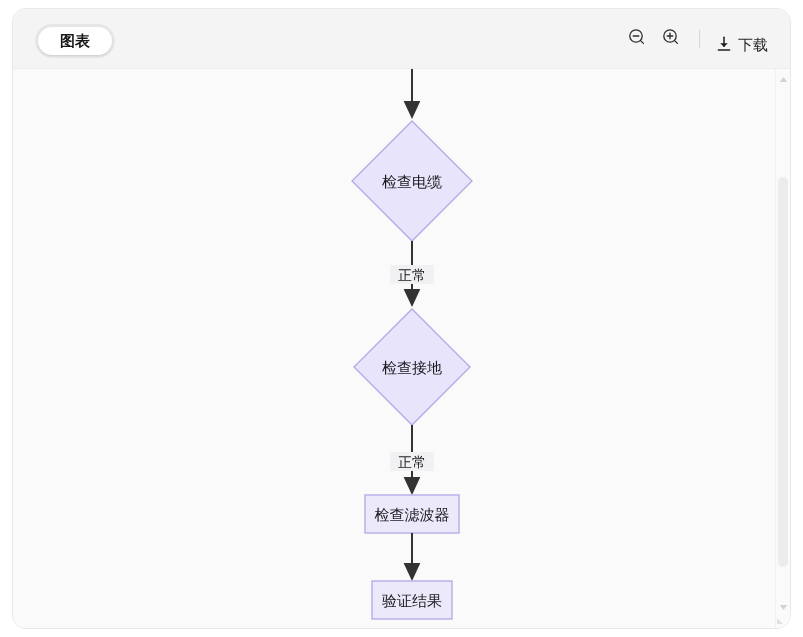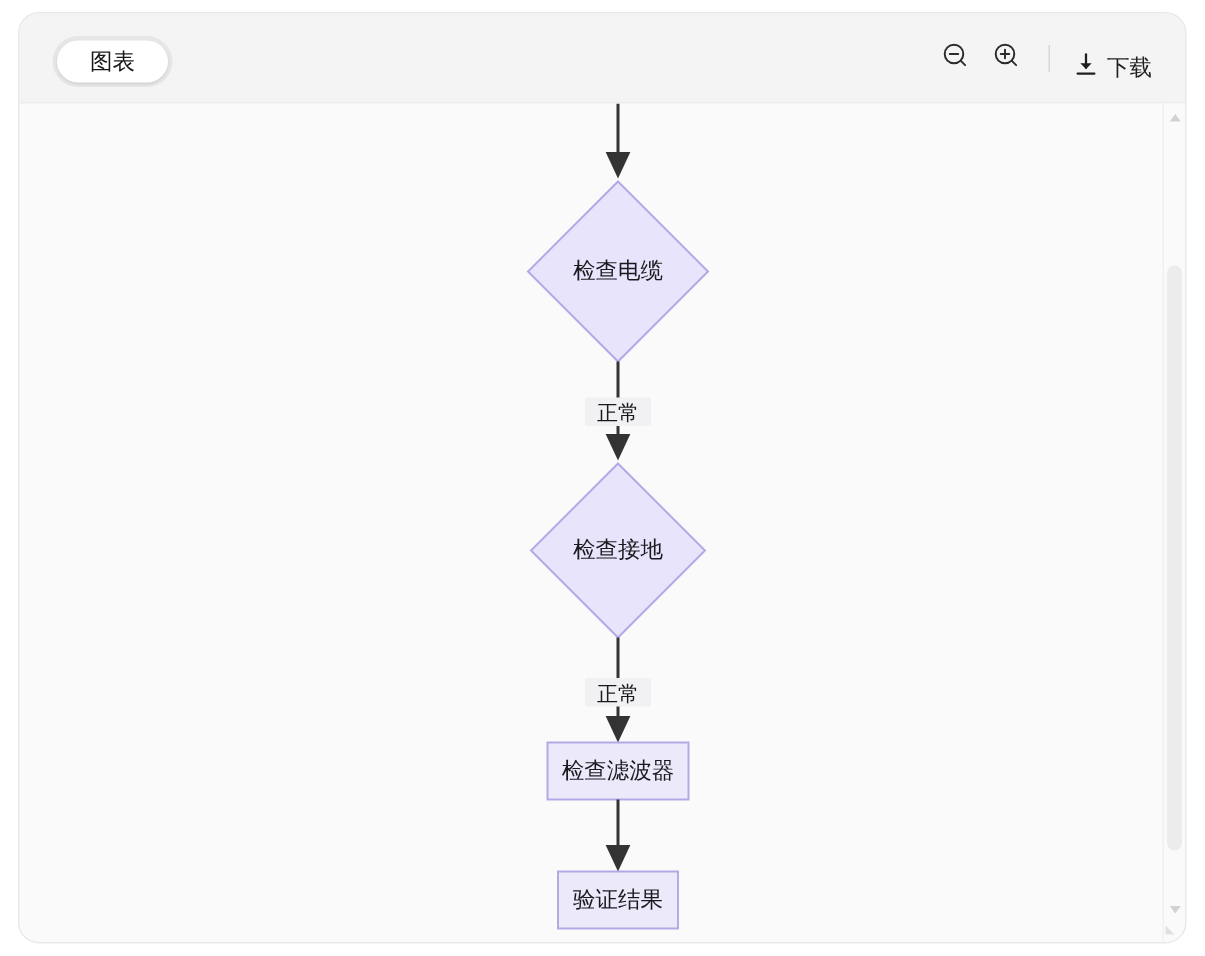--- a/index.html
+++ b/index.html
@@ -59,21 +59,21 @@
     justify-content: center;
     border-radius: 14px;
     font-size: 15px;
     color: #78787c;
     cursor: pointer;
     white-space: nowrap;
   }
   .tab.active {
     background: #ffffff;
     color: #18181b;
-    font-weight: normal;
+    font-weight: bold;
     box-shadow: 0 1px 2px rgba(0,0,0,0.10);
     text-align: center;
   }
   .toolbar {
     position: absolute;
     right: 18px;
     top: 13px;
     height: 34px;
     display: flex;
     align-items: center;

